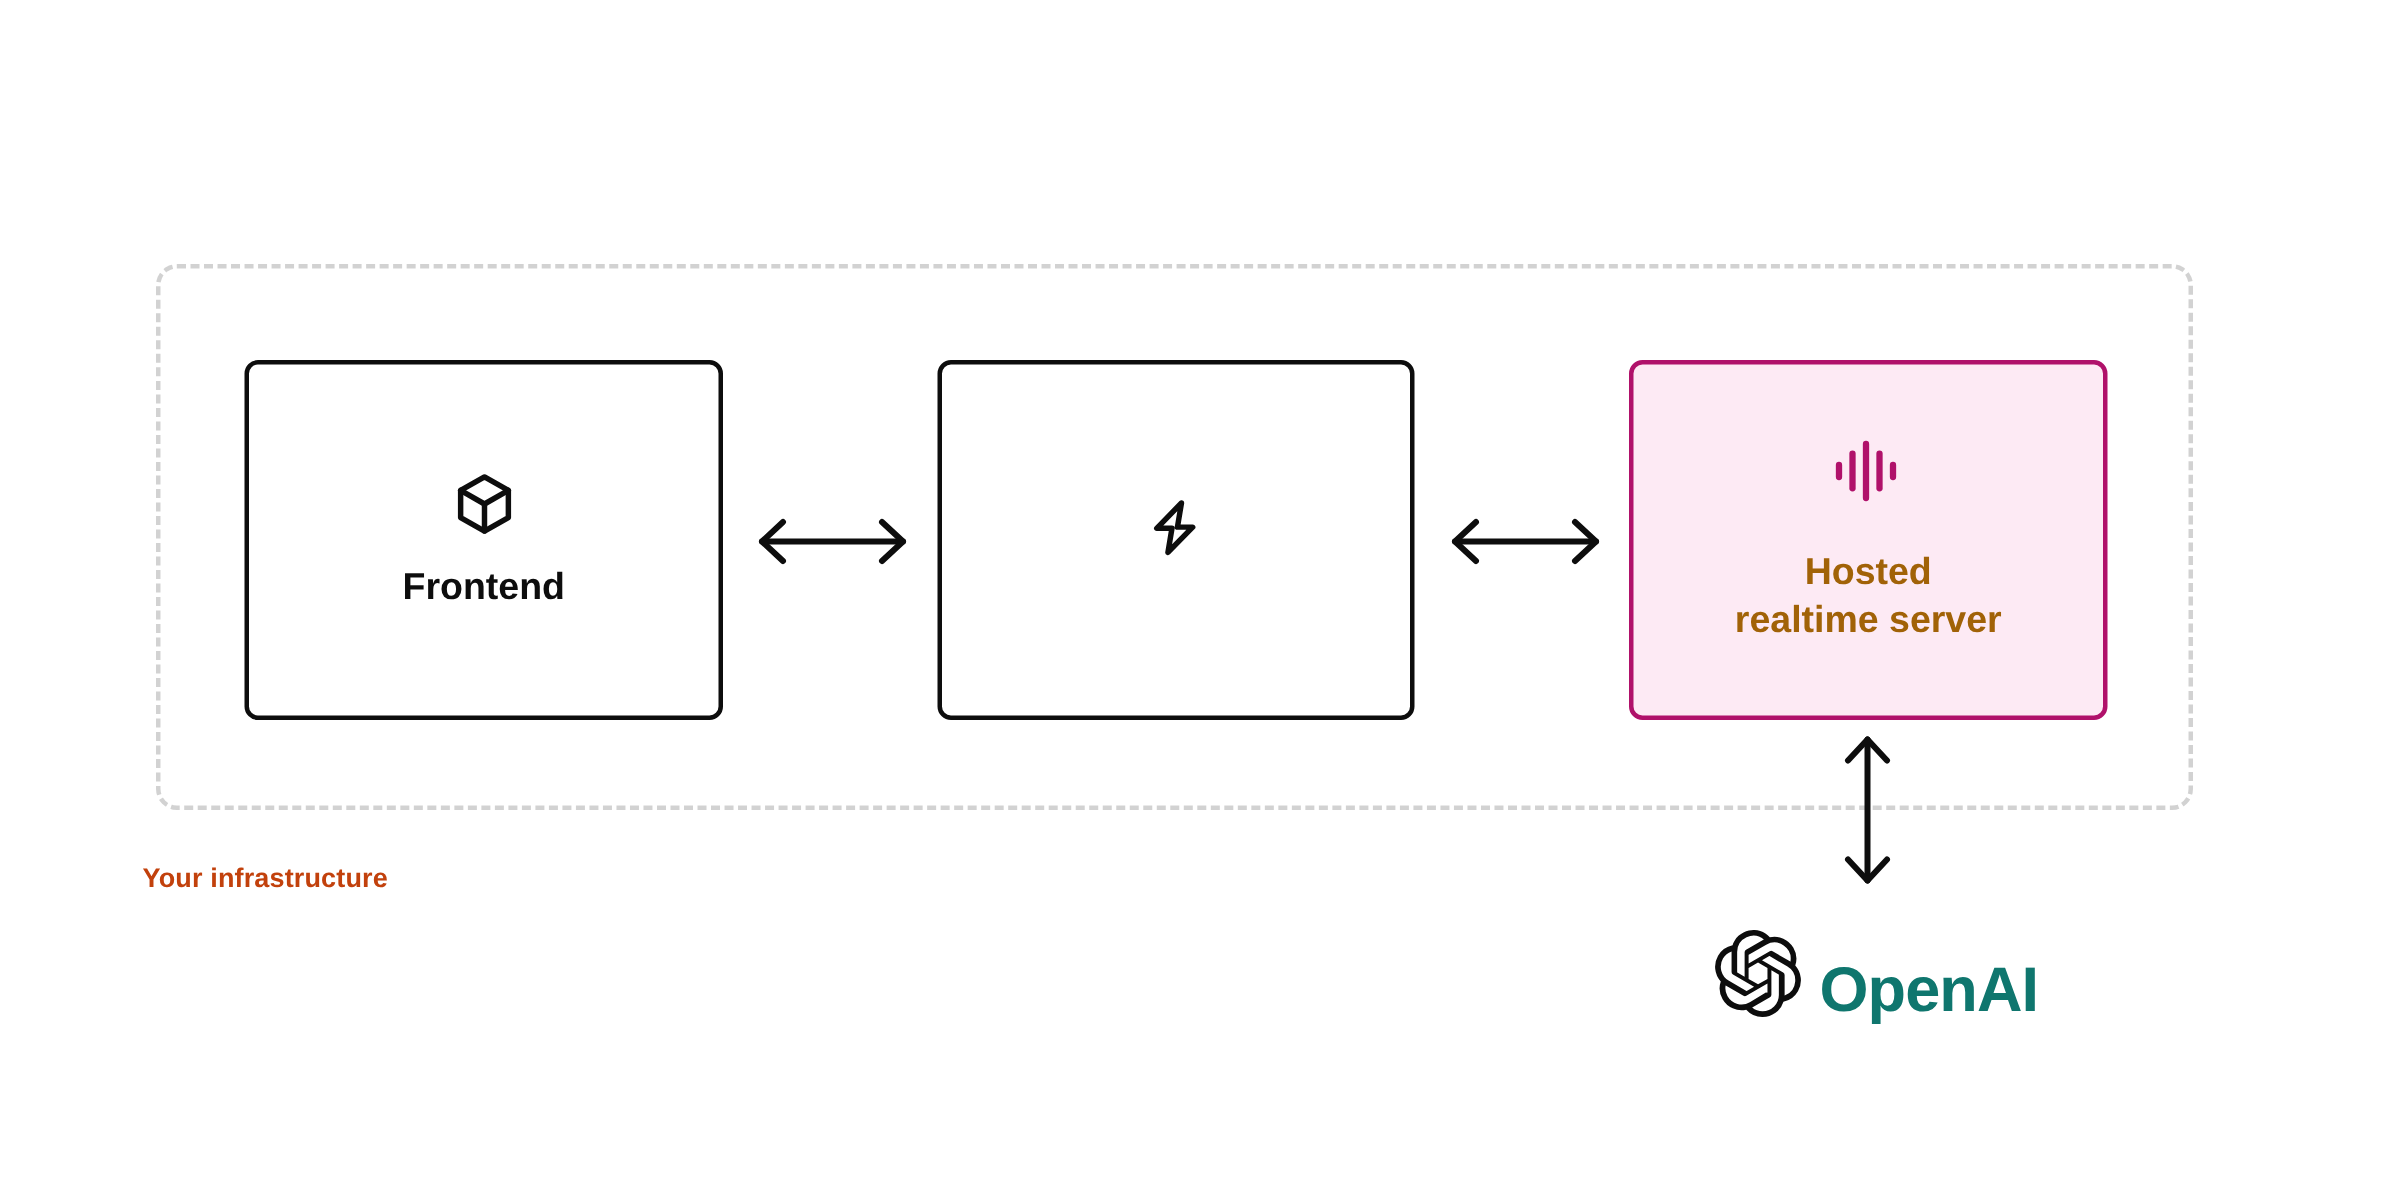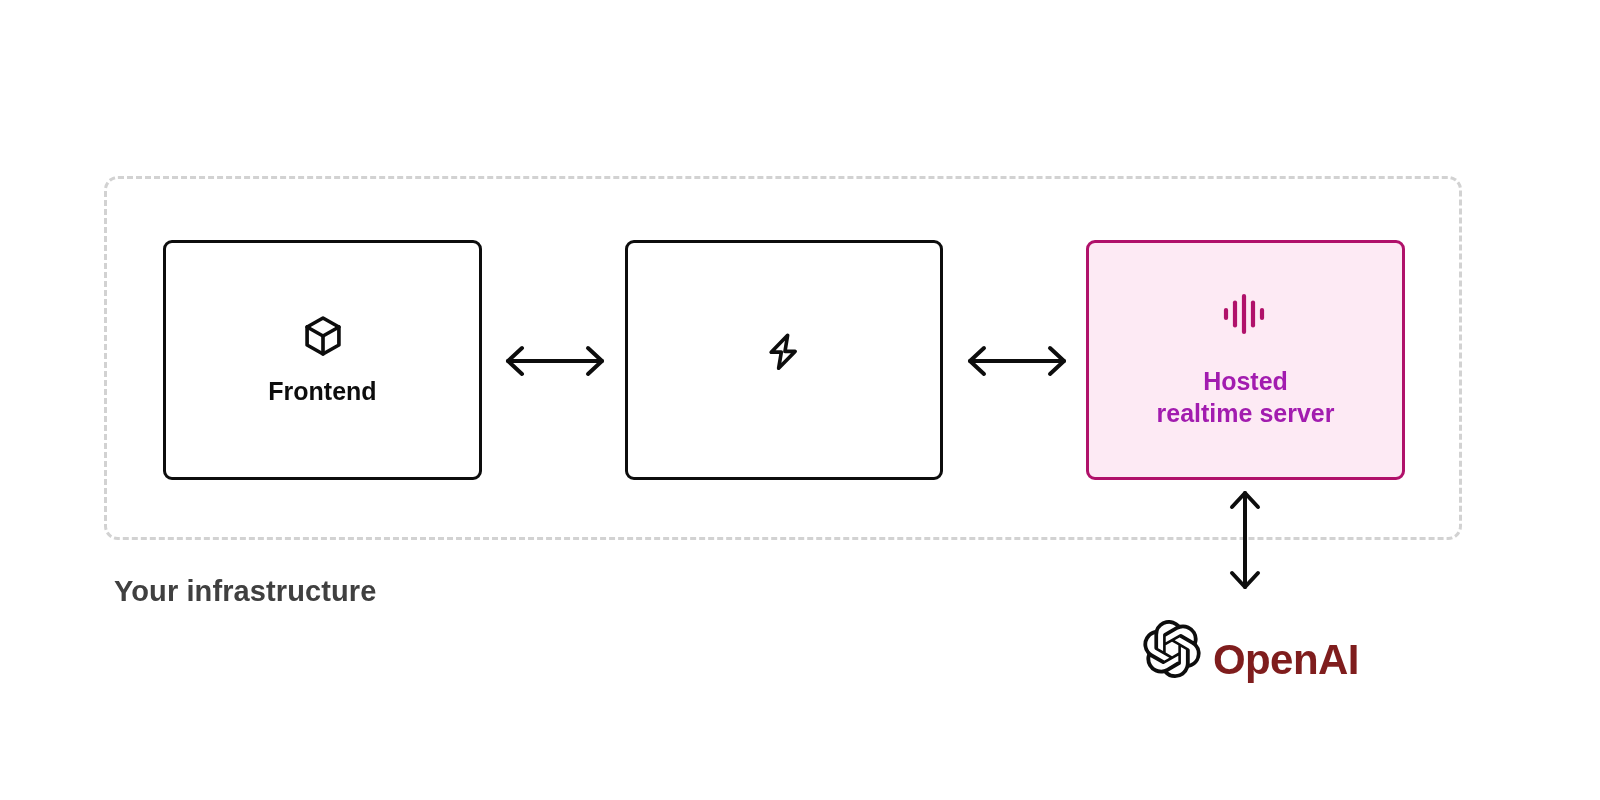--- a/index.html
+++ b/index.html
@@ -30,25 +30,25 @@
     width: 1358px;
     height: 364px;
     box-sizing: border-box;
     border: 3px dashed #d2d2d2;
     border-radius: 14px;
     background: transparent;
   }
 
   .infra-label {
     position: absolute;
-    left: 114px;
+    left: 95px;
     top: 575px;
-    font-size: 29px;
+    font-size: 18px;
     font-weight: bold;
-    color: #404040;
+    color: #c2410c;
     letter-spacing: 0.1px;
     white-space: nowrap;
   }
 
   
   .node {
     position: absolute;
     box-sizing: border-box;
     display: flex;
     flex-direction: column;
@@ -86,21 +86,21 @@
   }
   #node-realtime {
     left: 1086px;
     top: 240px;
     width: 319px;
     height: 240px;
     background: #fdeaf4;
     border-color: #b0116a;
   }
   #node-realtime .node-label {
-    color: #a21caf;
+    color: #a16207;
     margin-top: 12px;
   }
 
   
   .connector {
     position: absolute;
     line-height: 0;
   }
   #connector-frontend-serverless {
     left: 503px;
@@ -122,21 +122,21 @@
     top: 617px;
     display: flex;
     flex-direction: row;
     align-items: center;
     gap: 12px;
   }
   #openai-lockup .openai-wordmark {
     font-size: 42px;
     font-weight: bold;
     letter-spacing: -0.6px;
-    color: #7f1d1d;
+    color: #0f766e;
     line-height: 1;
     margin-top: 22px;
   }
 </style>
 </head>
 <body>
 
 <div id="diagram">
 
   <div class="infra-boundary"></div>

